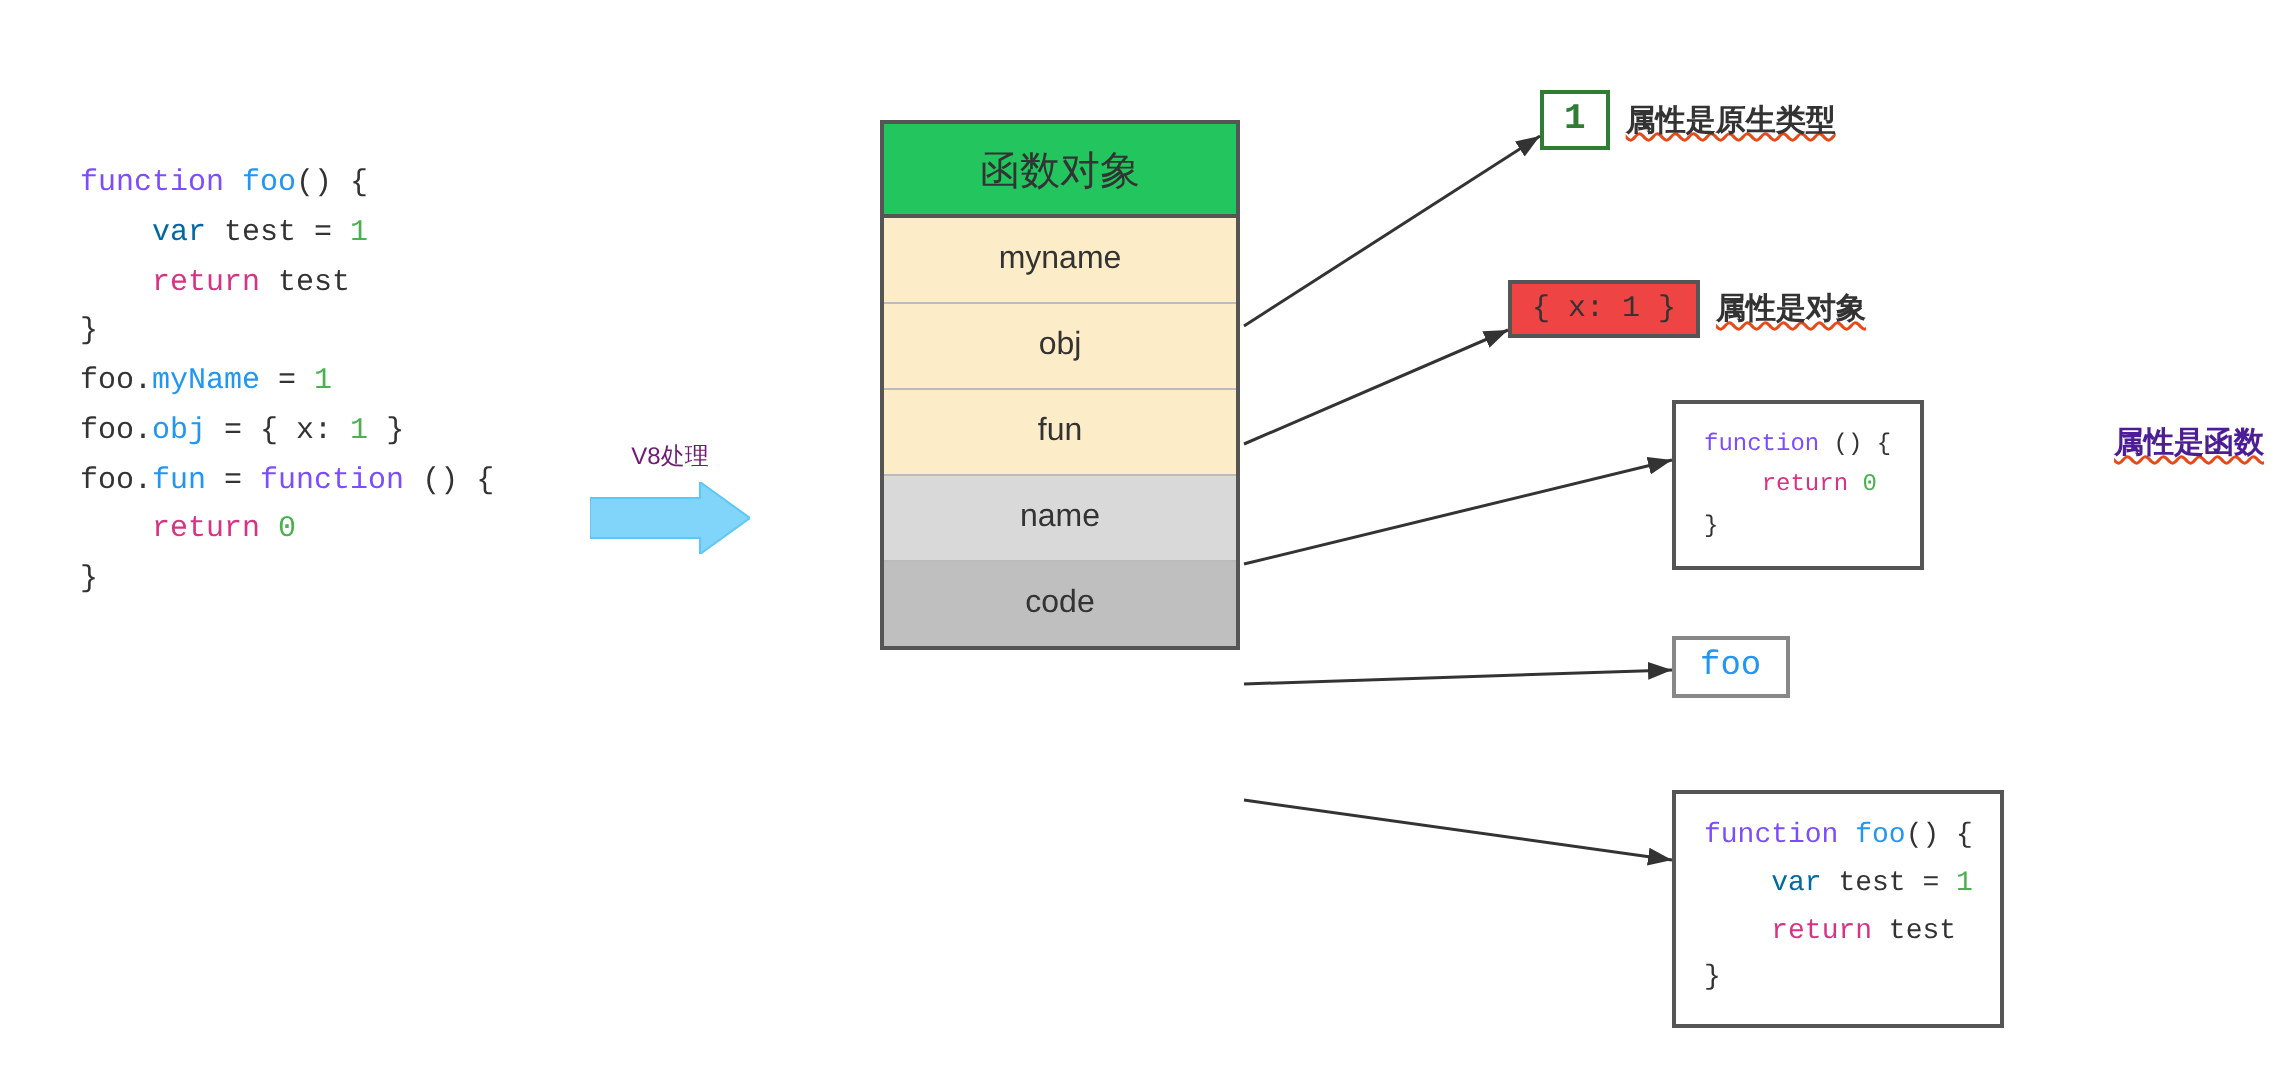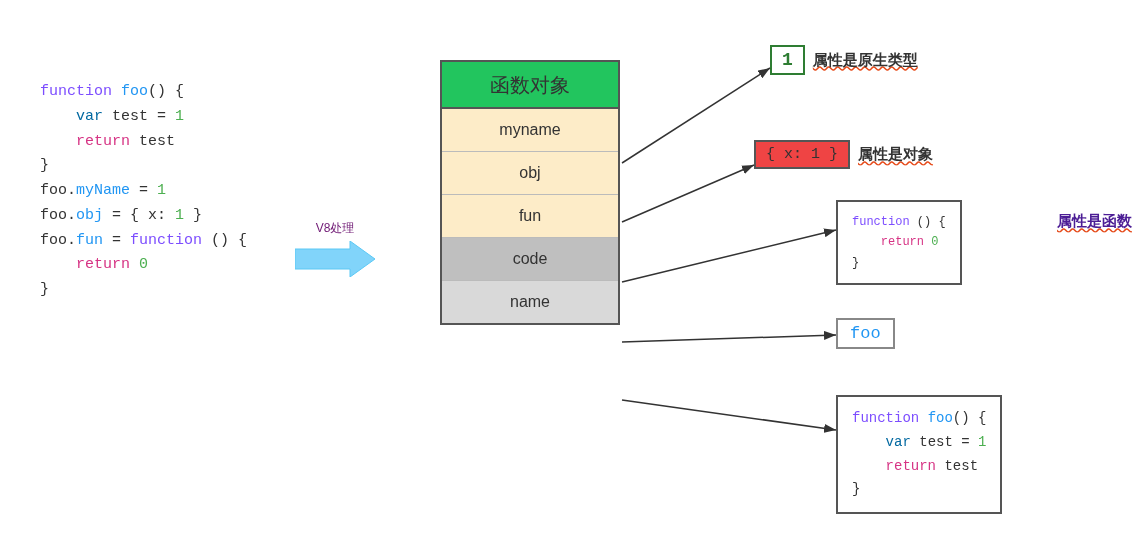--- a/index.html
+++ b/index.html
@@ -210,22 +210,22 @@
     <svg class="big-arrow" viewBox="0 0 80 36">
       <polygon points="0,8 55,8 55,0 80,18 55,36 55,28 0,28" fill="#81d4fa" stroke="#5bc8f5" stroke-width="1"></polygon>
     </svg>
   </div>
 
   <div class="func-obj-box">
     <div class="func-obj-title">函数对象</div>
     <div class="func-obj-row peach">myname</div>
     <div class="func-obj-row peach">obj</div>
     <div class="func-obj-row peach">fun</div>
+    <div class="func-obj-row gray-light">name</div>
     <div class="func-obj-row gray-dark">code</div>
-    <div class="func-obj-row gray-light">name</div>
   </div>
 
   <div class="box-primitive">
     <div class="num-box">1</div>
     <div class="ann-text">属性是原生类型</div>
   </div>
 
   <div class="box-object">
     <div class="obj-box">{ x: 1 }</div>
     <div class="ann-text">属性是对象</div>

